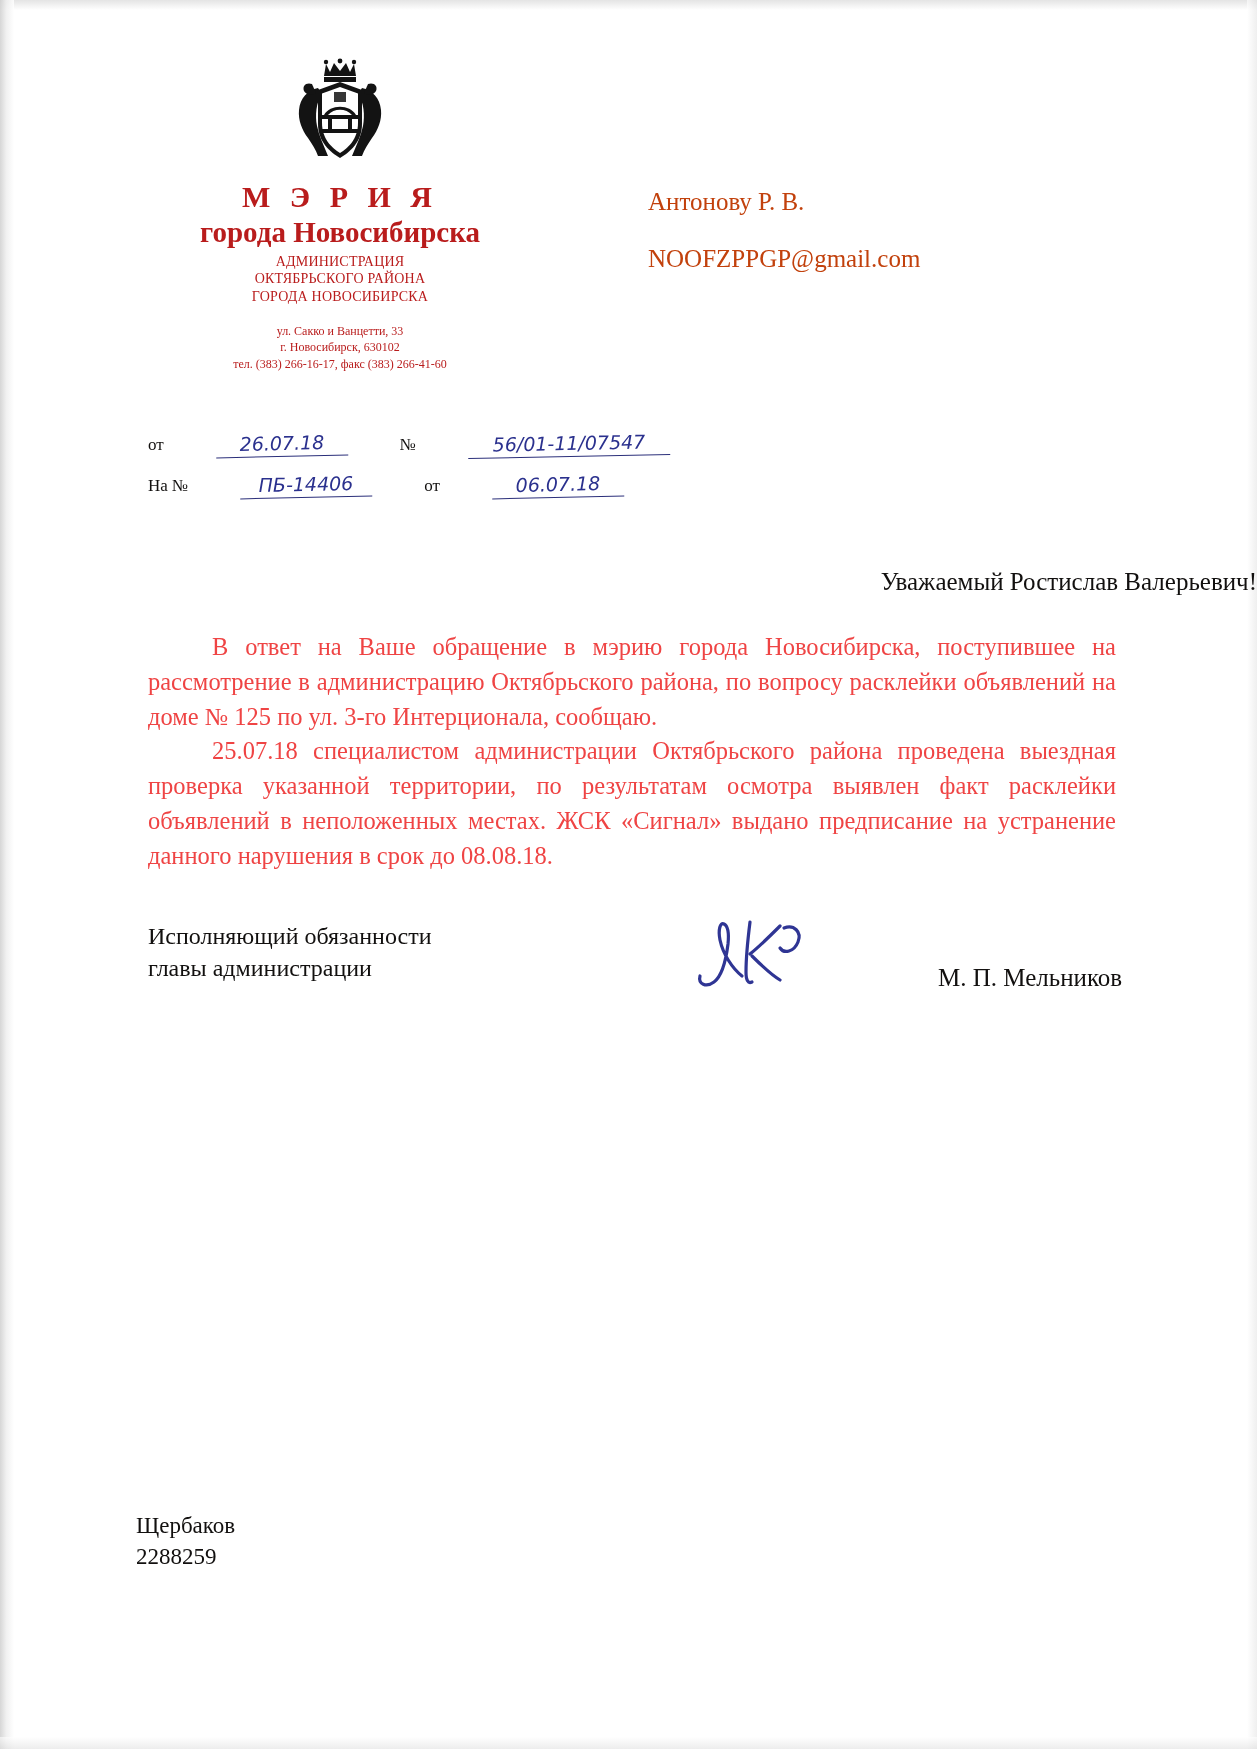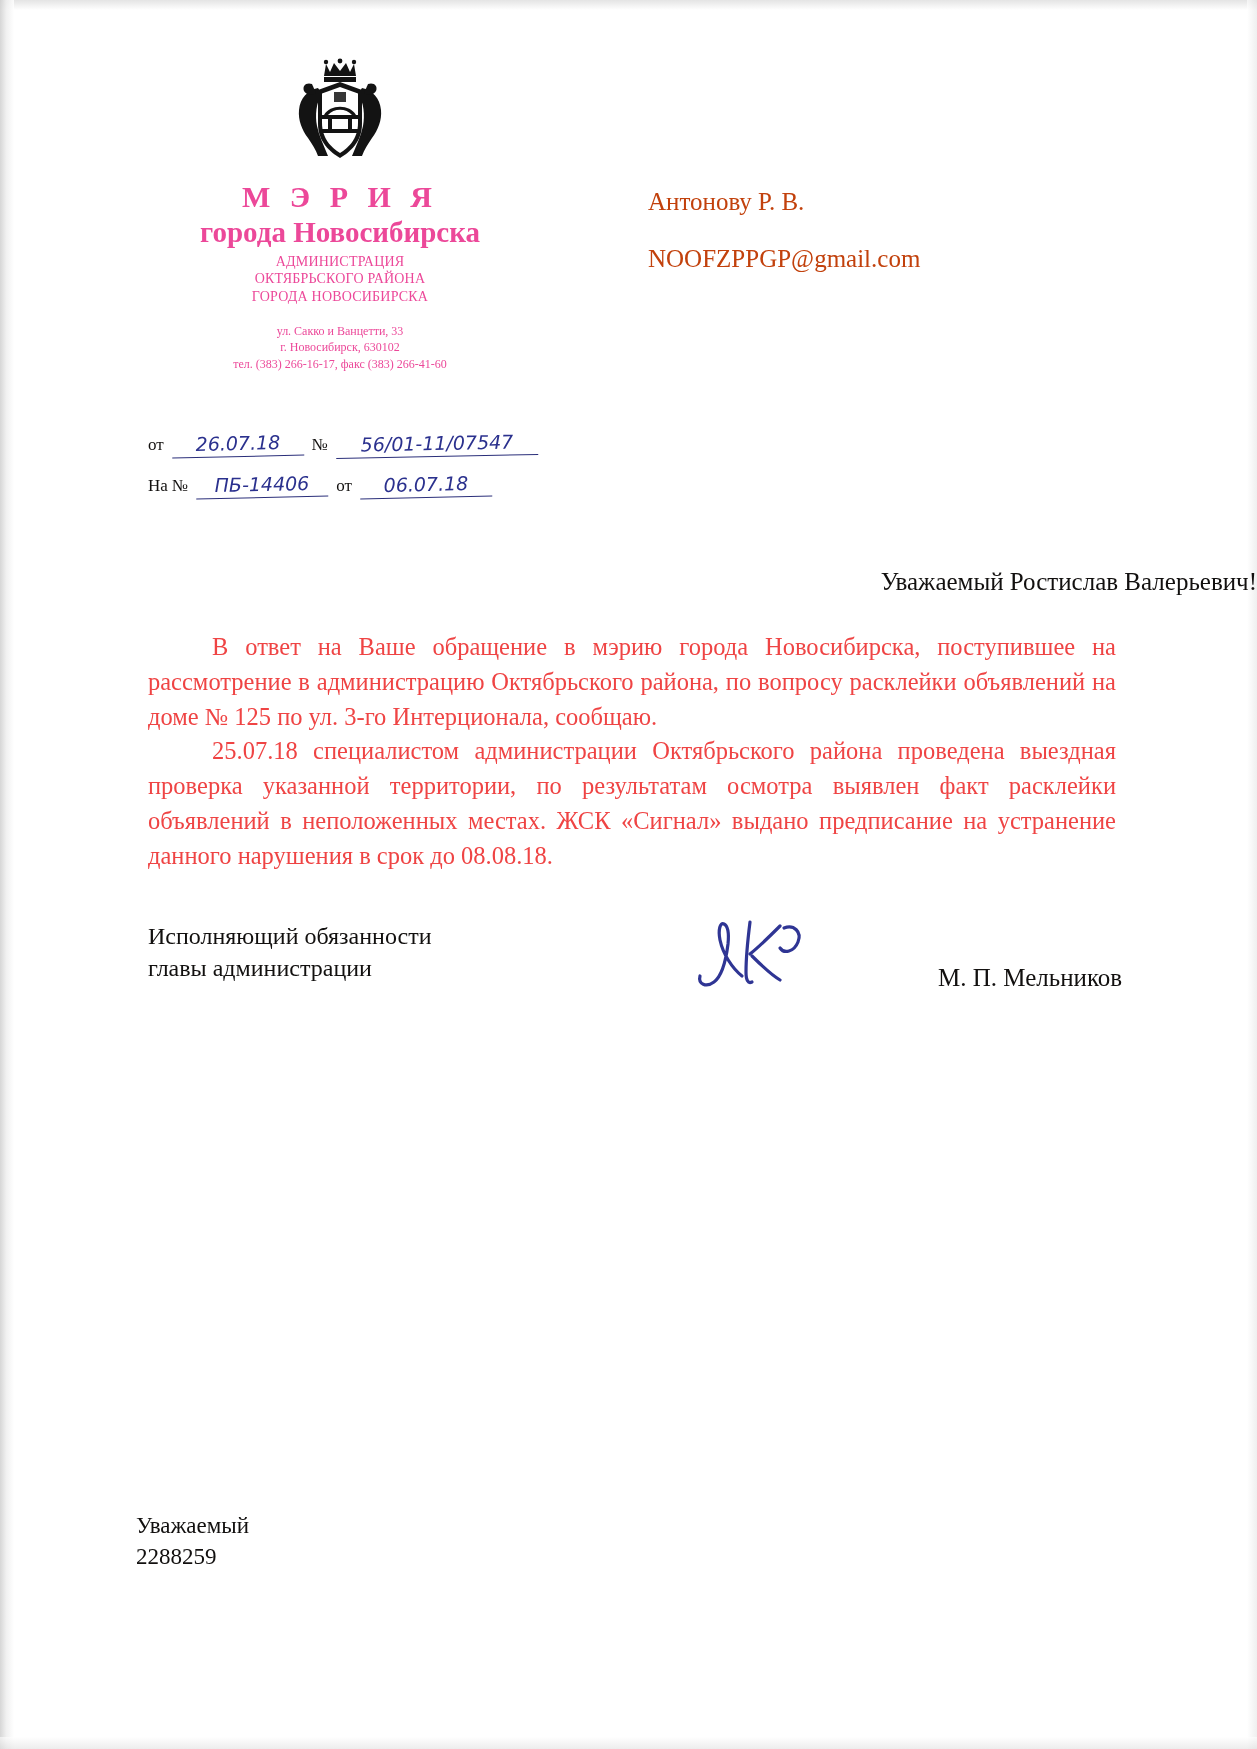--- a/index.html
+++ b/index.html
@@ -49,21 +49,21 @@
     opacity: .6;
   }
 
   
   .letterhead {
     position: absolute;
     left: 120px;
     top: 58px;
     width: 440px;
     text-align: center;
-    color: #ec4899;
+    color: #b91c1c;
   }
   .coat-of-arms {
     width: 104px;
     height: 112px;
     margin: 0 auto 10px auto;
     display: block;
   }
   .org-line-1 {
     font-size: 30px;
     font-weight: bold;
@@ -97,20 +97,21 @@
     top: 432px;
     width: 470px;
     font-size: 17px;
     color: #12100f;
   }
   .ref-row {
     display: flex;
     align-items: flex-end;
     margin-bottom: 16px;
     white-space: nowrap;
+    gap: 44px;
   }
   .ref-label {
     font-size: 17px;
     padding-bottom: 2px;
   }
   .ref-value {
     border-bottom: 1.2px solid #2b2f7a;
     min-width: 120px;
     text-align: center;
     font-family: "DejaVu Sans", sans-serif;
@@ -295,16 +296,16 @@
         <path d="M62 12 C60 28 58 46 58 62 C58 70 60 74 64 72"></path>
         <path d="M62 44 C72 36 84 24 92 16"></path>
         <path d="M64 46 C72 54 82 64 92 70"></path>
         <path d="M96 18 C106 14 114 22 110 32 C106 42 96 44 92 38"></path>
       </g>
     </svg>
     <div class="sig-name">М. П. Мельников</div>
   </div>
 
   <div class="executor">
-    <div>Уважаемый</div>
+    <div>Щербаков</div>
     <div>2288259</div>
   </div>
 </div>
 
 </body></html>

